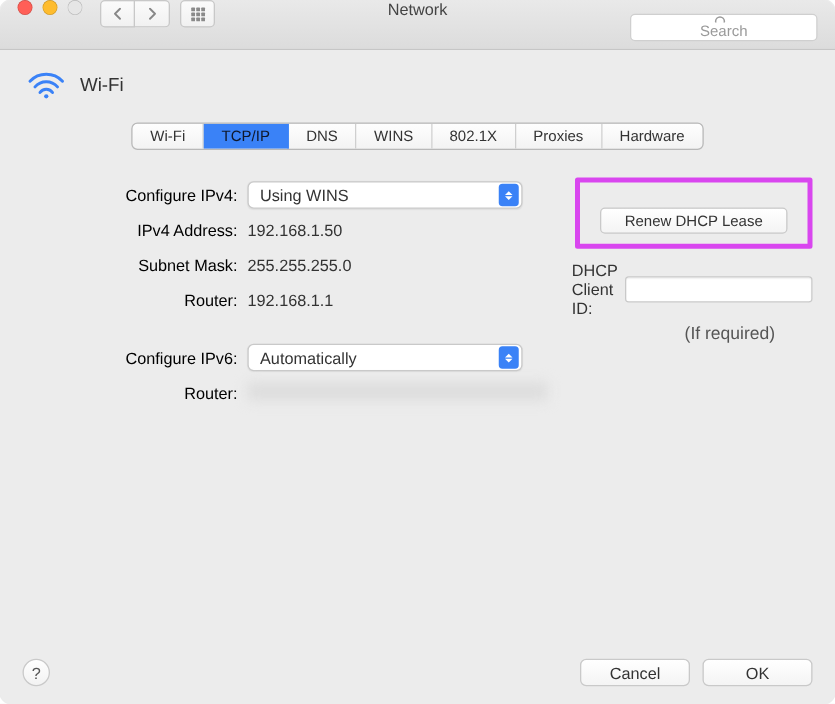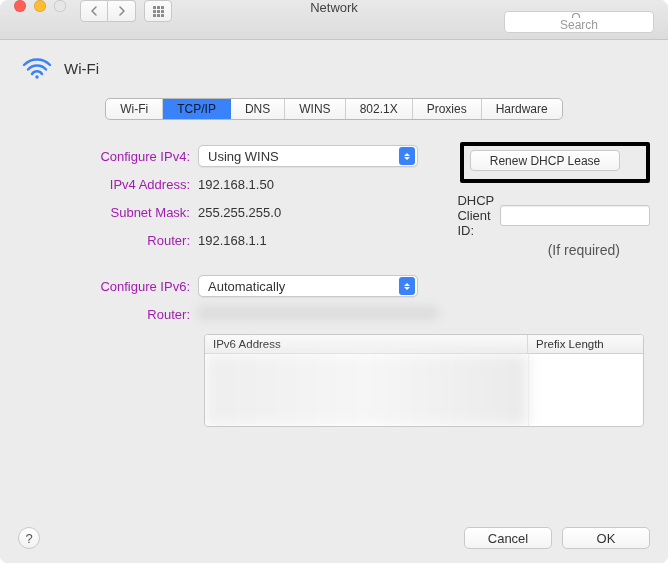--- a/index.html
+++ b/index.html
@@ -21,28 +21,28 @@
   .header-row{display:flex;align-items:center;gap:12px;margin-bottom:18px;}
   .wifi-icon svg{display:block;}
   .wifi-label{font-size:15px;color:#333;}
   .tabs{display:flex;justify-content:center;margin-bottom:22px;}
   .tabbar{display:flex;border:1px solid #b8b8b8;border-radius:5px;overflow:hidden;background:linear-gradient(#fefefe,#f3f3f3);}
   .tab{padding:3px 14px;font-size:12px;color:#333;border-right:1px solid #cfcfcf;cursor:default;}
   .tab:last-child{border-right:none;}
   .tab.sel{background:#3a82f7;color:#0f172a;border-right-color:#3a82f7;}
   .form{position:relative;}
   .row{display:flex;align-items:center;height:28px;font-size:13px;}
-  .lbl{width:176px;text-align:right;color:#a21caf;padding-right:8px;}
+  .lbl{width:176px;text-align:right;color:#000000;padding-right:8px;}
   .val{color:#333;}
   .select{display:inline-flex;align-items:center;background:#fff;border:1px solid #c9c9c9;border-radius:5px;height:22px;padding:0 2px 0 9px;font-size:13px;color:#333;min-width:220px;justify-content:space-between;box-shadow:0 .5px 1px rgba(0,0,0,.06);}
   .select .caret{width:16px;height:18px;background:#3a82f7;border-radius:3px;display:flex;flex-direction:column;align-items:center;justify-content:center;gap:1px;margin-left:8px;}
   .select .caret::before,.select .caret::after{content:"";width:0;height:0;border-left:3px solid transparent;border-right:3px solid transparent;}
   .select .caret::before{border-bottom:3px solid #fff;} .select .caret::after{border-top:3px solid #fff;}
   .side-block{position:absolute;right:-4px;top:0;width:190px;}
-  .highlight-box{border:4px solid #000000;border-radius:2px;padding:4px 6px 8px 6px;display:flex;flex-direction:column;align-items:flex-start;}
+  .highlight-box{border:4px solid #d946ef;border-radius:2px;padding:20px 6px 8px 6px;display:flex;flex-direction:column;align-items:center;}
   .renew-btn{background:linear-gradient(#fff,#f4f4f4);border:1px solid #c9c9c9;border-radius:4px;font-size:12px;color:#333;padding:2px 8px;height:21px;width:150px;text-align:center;}
   .client-row{display:flex;align-items:center;justify-content:flex-end;margin-top:10px;gap:6px;}
   .client-lbl{font-size:13px;color:#333;}
   .client-input{width:150px;height:21px;border:1px solid #c9c9c9;border-radius:3px;background:#fff;box-shadow:inset 0 1px 1px rgba(0,0,0,.07);}
   .req-note{font-size:14px;color:#555;text-align:right;margin-top:4px;margin-right:30px;}
   .spacer{height:18px;}
   .blur{filter:blur(5px);display:inline-block;width:240px;height:14px;background:#dcdcdc;border-radius:2px;}
   .table-wrap{margin-left:182px;margin-top:6px;width:440px;border:1px solid #c9c9c9;border-radius:4px;background:#fff;overflow:hidden;}
   .thead{display:flex;background:linear-gradient(#fafafa,#efefef);border-bottom:1px solid #d0d0d0;}
   .th{font-size:11.5px;color:#333;padding:3px 8px;}
@@ -166,32 +166,20 @@
         <span class="select">
           <span>Automatically</span>
           <span class="caret"></span>
         </span>
       </div>
       <div class="row">
         <span class="lbl">Router:</span>
         <span class="val"><span class="blur"></span></span>
       </div>
 
-      <div class="table-wrap">
-        <div class="thead">
-          <div class="th addr">IPv6 Address</div>
-          <div class="th prefix">Prefix Length</div>
-        </div>
-        <div class="tbody">
-          <div class="body-blur">
-            <div class="lblur"></div>
-              <div class="rblur"></div>
-          </div>
-        </div>
-      </div>
     </div>
   </div>
 
   <div class="footer">
     <div class="help-btn">?</div>
     <div class="btn-row">
       <button class="push-btn">Cancel</button>
       <button class="push-btn">OK</button>
     </div>
   </div>

